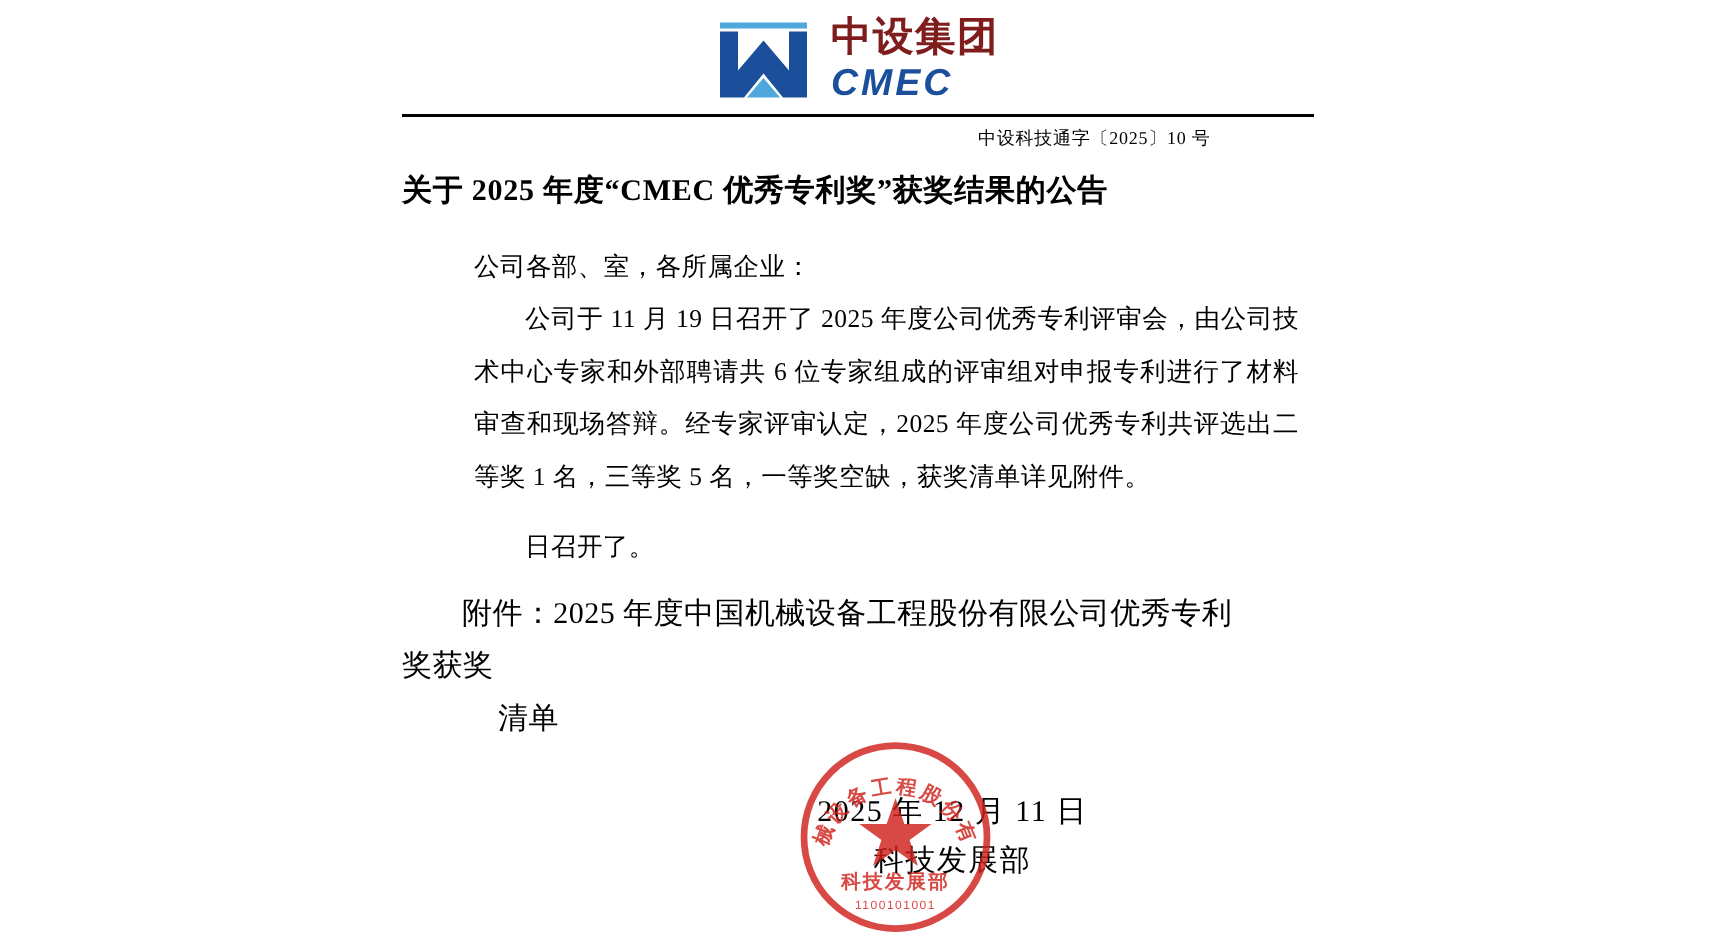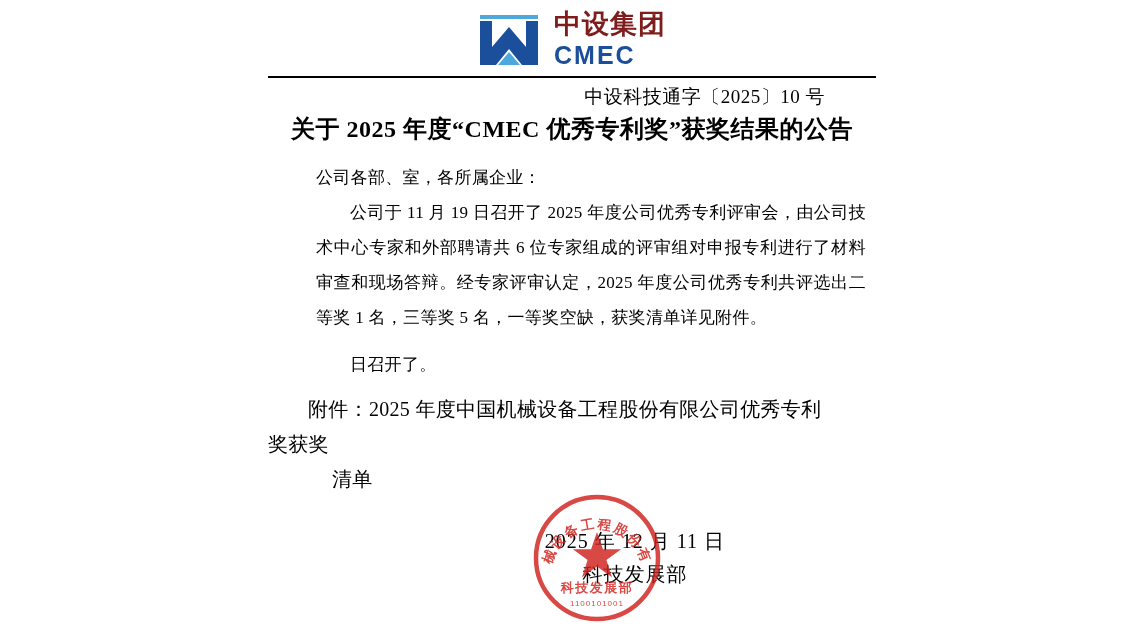--- a/index.html
+++ b/index.html
@@ -54,45 +54,46 @@
     color: #7f1d1d;
     letter-spacing: 1px;
   }
   .logo-en {
     font-family: "Liberation Sans", sans-serif;
     font-size: 25px;
     font-weight: bold;
     color: #1b4f9c;
     letter-spacing: 2px;
     margin-top: 5px;
+    font-style: italic;
   }
   .rule {
     position: absolute;
     left: 268px;
     top: 76px;
     width: 608px;
     height: 2px;
     background: #000;
   }
   
   .doc-number {
     position: absolute;
-    right: 318px;
+    right: 336px;
     top: 84px;
-    font-size: 19px;
+    font-size: 12px;
     letter-spacing: 0.5px;
   }
   
   .doc-title {
     position: absolute;
     left: 268px;
     top: 113px;
     width: 608px;
-    text-align: center;
-    font-size: 24px;
+    text-align: left;
+    font-size: 20px;
     font-weight: bold;
     letter-spacing: 0.5px;
   }
   
   .body-block {
     position: absolute;
     left: 268px;
     top: 160px;
     width: 550px;
     font-size: 17px;

